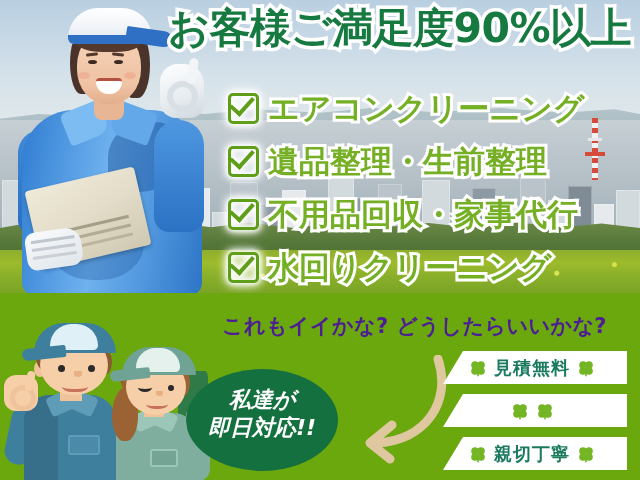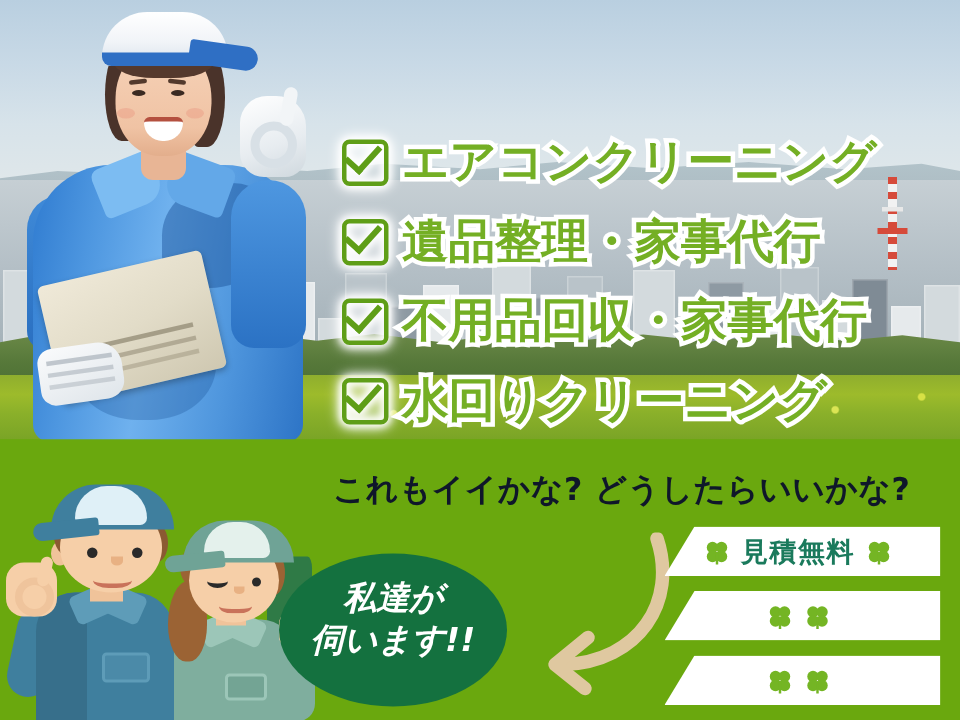--- a/index.html
+++ b/index.html
@@ -150,21 +150,21 @@
     -webkit-text-stroke:6px #ffffff;paint-order:stroke fill;white-space:nowrap;text-align:right;
   }
 
   
   #green-panel{
     position:absolute;left:0;top:293px;width:640px;height:187px;
     background:#6aa80e;overflow:hidden;
   }
   #panel-question{
     position:absolute;left:222px;top:19px;
-    font-size:21px;font-weight:bold;color:#0f172a;white-space:nowrap;letter-spacing:.5px;
+    font-size:21px;font-weight:bold;color:#4c1d95;white-space:nowrap;letter-spacing:.5px;
   }
 
   
   #cartoon-duo{position:absolute;left:0;top:16px;width:205px;height:171px;}
   .cd{position:absolute;}
   .cd-m-body{left:24px;top:86px;width:92px;height:86px;background:#3f7f9e;border-radius:26px 26px 0 0;}
   .cd-m-body-sh{left:24px;top:86px;width:34px;height:86px;background:#376f8b;border-radius:26px 0 0 0;}
   .cd-m-collar-l{left:48px;top:84px;width:26px;height:20px;background:#5e9cb8;transform:rotate(-24deg);border-radius:4px;}
   .cd-m-collar-r{left:70px;top:84px;width:26px;height:20px;background:#5e9cb8;transform:rotate(24deg);border-radius:4px;}
   .cd-m-pocket{left:68px;top:126px;width:28px;height:16px;background:#4b8aa8;border-radius:3px;border:2px solid #5e9cb8;}
@@ -298,29 +298,30 @@
       <div class="wp wp-cheek r"></div>
       <div class="wp wp-mouth"></div>
       <div class="wp wp-cap"></div>
       <div class="wp wp-cap-band"></div>
       <div class="wp wp-brim"></div>
       <div class="wp wp-glove-ok"></div>
       <div class="wp wp-clip"></div>
       <div class="wp wp-glove-l"></div>
     </div>
 
+    <div id="headline">お客様ご満足度90%以上</div>
 
     <div id="checklist">
       <div class="check-row">
         <div class="chk"></div>
         <div class="check-label">エアコンクリーニング</div>
       </div>
       <div class="check-row">
         <div class="chk"></div>
-        <div class="check-label">遺品整理・家事代行</div>
+        <div class="check-label">遺品整理・生前整理</div>
       </div>
       <div class="check-row">
         <div class="chk"></div>
         <div class="check-label">不用品回収・家事代行</div>
       </div>
       <div class="check-row">
         <div class="chk"></div>
         <div class="check-label">水回りクリーニング</div>
       </div>
     </div>
@@ -368,21 +369,21 @@
       <div class="cd cd-f-smile"></div>
       <div class="cd cd-f-cap"></div>
       <div class="cd cd-f-cap-p"></div>
       <div class="cd cd-f-brim"></div>
       <div class="cd cd-f-fist"></div>
     </div>
 
     <div id="speech-bubble"></div>
     <div id="speech-text">
       <span>私達が</span>
-      <span>伺います!!</span>
+      <span>即日対応!!</span>
     </div>
 
     <svg id="curve-arrow" viewBox="0 0 120 110">
       <path d="M108 4 C 122 46, 96 86, 46 88" fill="none" stroke="#dfc8a0" stroke-width="9" stroke-linecap="round"></path>
       <path d="M62 70 L40 88 L60 104" fill="none" stroke="#dfc8a0" stroke-width="9" stroke-linecap="round" stroke-linejoin="round"></path>
     </svg>
 
     <div id="badges">
 
       <div class="badge">
@@ -431,20 +432,21 @@
       <div class="badge">
         <svg class="clover" viewBox="0 0 24 24">
           <g fill="#74b524">
             <circle cx="8" cy="8" r="5.1"></circle>
               <circle cx="16" cy="8" r="5.1"></circle>
             <circle cx="8" cy="16" r="5.1"></circle>
               <circle cx="16" cy="16" r="5.1"></circle>
           </g>
           <path d="M12 12 L12 23" stroke="#74b524" stroke-width="2.2" fill="none"></path>
         </svg>
+        <span class="badge-label">親切丁寧</span>
         <svg class="clover" viewBox="0 0 24 24">
           <g fill="#74b524">
             <circle cx="8" cy="8" r="5.1"></circle>
               <circle cx="16" cy="8" r="5.1"></circle>
             <circle cx="8" cy="16" r="5.1"></circle>
               <circle cx="16" cy="16" r="5.1"></circle>
           </g>
           <path d="M12 12 L12 23" stroke="#74b524" stroke-width="2.2" fill="none"></path>
         </svg>
       </div>

